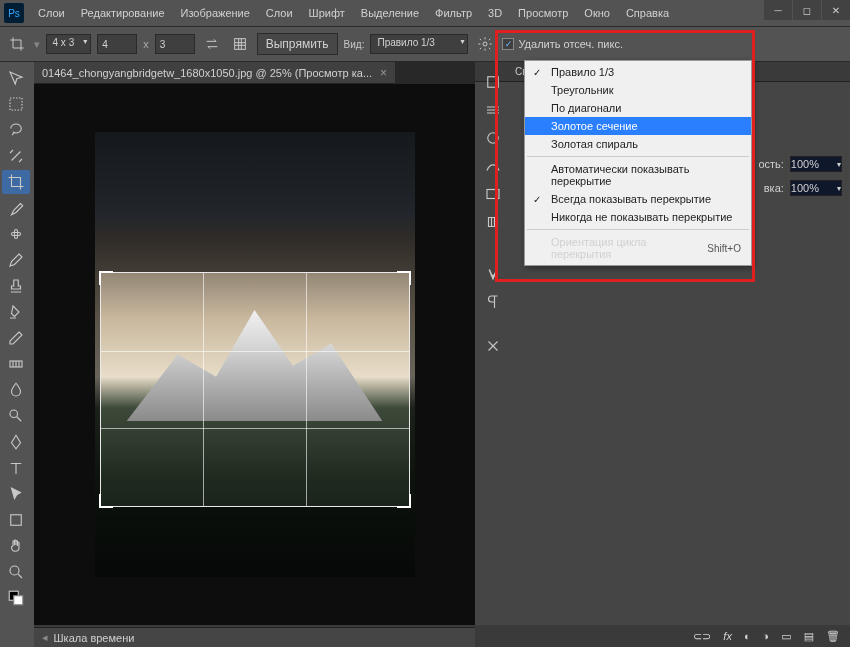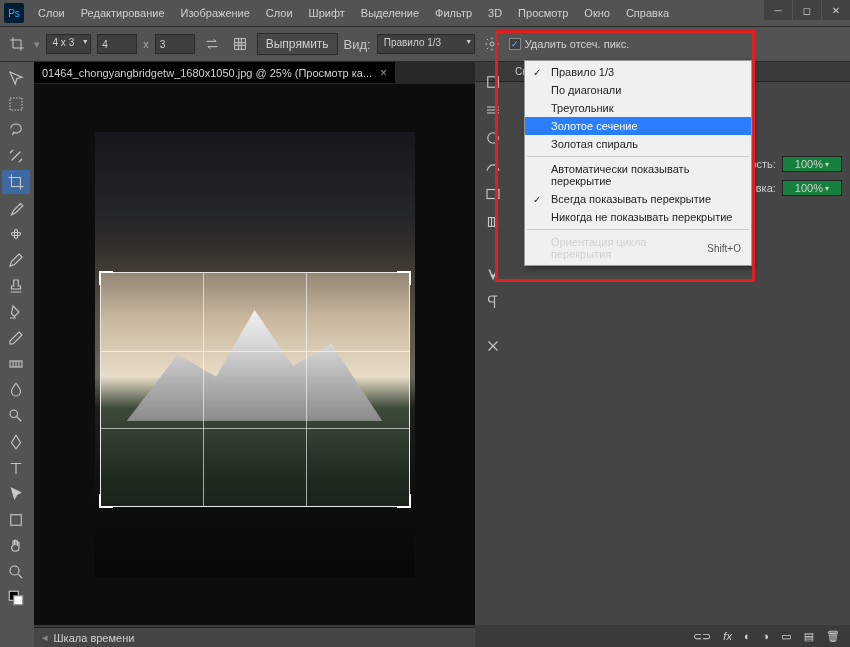--- a/index.html
+++ b/index.html
@@ -7,45 +7,45 @@
 .menubar{height:26px;background:#535353;display:flex;align-items:center;padding-left:4px;position:relative}
 .ps-logo{width:20px;height:20px;background:#001e36;color:#31a8ff;display:flex;align-items:center;justify-content:center;font-weight:normal;font-size:10px;border-radius:2px;margin-right:6px}
 .menu-item{padding:4px 8px;cursor:default}
 .win-controls{position:absolute;right:0;top:0;display:flex}
 .win-btn{width:28px;height:20px;background:#424242;margin-left:1px;display:flex;align-items:center;justify-content:center;font-size:10px;color:#ccc}
 .optbar{height:36px;background:#535353;border-top:1px solid #2a2a2a;border-bottom:1px solid #2a2a2a;display:flex;align-items:center;padding:0 6px;gap:6px;position:relative}
 .opt-icon{width:22px;height:22px;display:flex;align-items:center;justify-content:center}
 .opt-select{background:#3f3f3f;border:1px solid #2a2a2a;padding:2px 16px 2px 6px;height:20px;position:relative;font-size:10px}
 .opt-select::after{content:"▾";position:absolute;right:3px;top:2px;font-size:8px}
 .opt-input{background:#3f3f3f;border:1px solid #2a2a2a;padding:2px 4px;height:20px;width:40px;font-size:10px}
-.opt-label{font-size:13px;color:#c8c8c8}
+.opt-label{font-size:10px;color:#c8c8c8}
 .opt-btn{background:#474747;border:1px solid #2a2a2a;padding:3px 8px;height:22px;font-size:12px}
 .opt-check{display:flex;align-items:center;gap:4px;font-size:10px}
 .chk{width:12px;height:12px;border:1px solid #888;background:#3f3f3f;display:flex;align-items:center;justify-content:center;font-size:9px;color:#6bb5ff}
 .red-highlight{position:absolute;border:3px solid #e02020;pointer-events:none;z-index:50}
 .workspace{display:flex;height:calc(100% - 62px);background:#282828}
 .toolbox{width:34px;background:#535353;display:flex;flex-direction:column;padding:4px 2px;gap:2px}
 .tool{width:28px;height:24px;display:flex;align-items:center;justify-content:center;border-radius:2px}
 .tool.active{background:#3d6aa3}
 .canvas-area{flex:1;background:#282828;display:flex;flex-direction:column;position:relative}
-.doc-tab{height:22px;background:#000000;display:flex;align-items:center;padding:0 8px;font-size:10px;color:#ccc;width:fit-content;border-bottom:1px solid #222;gap:8px}
+.doc-tab{height:22px;background:#404040;display:flex;align-items:center;padding:0 8px;font-size:10px;color:#ccc;width:fit-content;border-bottom:1px solid #222;gap:8px}
 .doc-tab .x{color:#999;font-size:12px}
 .canvas-view{flex:1;background:#1e1e1e;display:flex;align-items:center;justify-content:center;position:relative;overflow:hidden}
 .image-stage{width:320px;height:445px;position:relative;background:linear-gradient(180deg,#2f3740 0%,#4a5460 18%,#6b6258 24%,#c9b89e 42%,#e8ddc8 55%,#3d4a3a 62%,#1f2a1f 78%,#0c1310 100%)}
 .mountain{position:absolute;top:40%;left:10%;width:80%;height:25%;background:linear-gradient(180deg,#f0f0f0 0%,#d8d8d8 30%,#8a8a8a 100%);clip-path:polygon(0 100%,20% 40%,35% 60%,50% 0,65% 50%,80% 30%,100% 100%)}
 .crop-rect{position:absolute;top:140px;left:5px;width:310px;height:235px;border:1px solid #eaeaea;outline:10000px solid rgba(0,0,0,0.55)}
 .crop-grid-v{position:absolute;top:0;bottom:0;width:1px;background:rgba(255,255,255,0.6)}
 .crop-grid-h{position:absolute;left:0;right:0;height:1px;background:rgba(255,255,255,0.6)}
 .crop-handle{position:absolute;width:14px;height:14px;border:2px solid #fff}
 .statusbar{height:22px;background:#3a3a3a;display:flex;align-items:center;padding:0 10px;gap:14px;font-size:10px;color:#bbb}
 .panels{width:375px;background:#454545;display:flex;flex-direction:column;position:relative}
 .panel-iconcol{position:absolute;left:0;top:8px;width:36px;display:flex;flex-direction:column;gap:4px;align-items:center}
 .panel-tab{height:20px;background:#3a3a3a;border-bottom:1px solid #222;padding-left:40px;display:flex;align-items:center;font-size:10px;color:#ccc}
 .panel-row{padding:4px 8px 4px 40px;display:flex;align-items:center;gap:6px;font-size:10px;color:#bbb}
-.pct-box{background:#15803d;border:1px solid #222;padding:1px 12px;font-size:10px;display:flex;align-items:center;gap:2px}
+.pct-box{background:#0f172a;border:1px solid #222;padding:1px 0;font-size:10px;display:flex;align-items:center;gap:18px}
 .dropdown-menu{position:absolute;top:60px;left:524px;width:228px;background:#f0f0f0;border:1px solid #999;box-shadow:2px 2px 6px rgba(0,0,0,0.4);z-index:40;padding:2px 0}
 .dd-item{padding:3px 10px 3px 26px;font-size:11px;color:#222;position:relative;display:flex;justify-content:space-between;align-items:center}
 .dd-item.hover{background:#2a7fff;color:#fff}
 .dd-item.checked::before{content:"✓";position:absolute;left:8px;color:#222;font-size:10px}
 .dd-item.disabled{color:#999}
 .dd-sep{height:1px;background:#ccc;margin:3px 2px}
 .dd-short{font-size:10px;color:#555}
 .bottom-bar{position:absolute;bottom:0;left:34px;right:375px;height:20px;background:#454545;display:flex;align-items:center;padding:0 8px;font-size:10px;color:#ccc;border-top:1px solid #222;z-index:2}
 .panel-footer{position:absolute;bottom:0;right:0;width:375px;height:22px;background:#3a3a3a;display:flex;align-items:center;justify-content:flex-end;padding:0 10px;gap:12px;color:#999;font-size:11px}
 svg{width:16px;height:16px;fill:none;stroke:#c8c8c8;stroke-width:1.5}
@@ -320,22 +320,22 @@
       <span class="pct-box">
           <span>100%</span>
           <span style="font-size:8px">▾</span>
         </span>
     </div>
   </div>
 </div>
 
 <div class="dropdown-menu">
   <div class="dd-item checked">Правило 1/3</div>
+  <div class="dd-item">Треугольник</div>
   <div class="dd-item">По диагонали</div>
-  <div class="dd-item">Треугольник</div>
   <div class="dd-item hover">Золотое сечение</div>
   <div class="dd-item">Золотая спираль</div>
   <div class="dd-sep"></div>
   <div class="dd-item">Автоматически показывать перекрытие</div>
   <div class="dd-item checked">Всегда показывать перекрытие</div>
   <div class="dd-item">Никогда не показывать перекрытие</div>
   <div class="dd-sep"></div>
   <div class="dd-item disabled">
     <span>Ориентация цикла перекрытия</span>
       <span class="dd-short">Shift+O</span>

